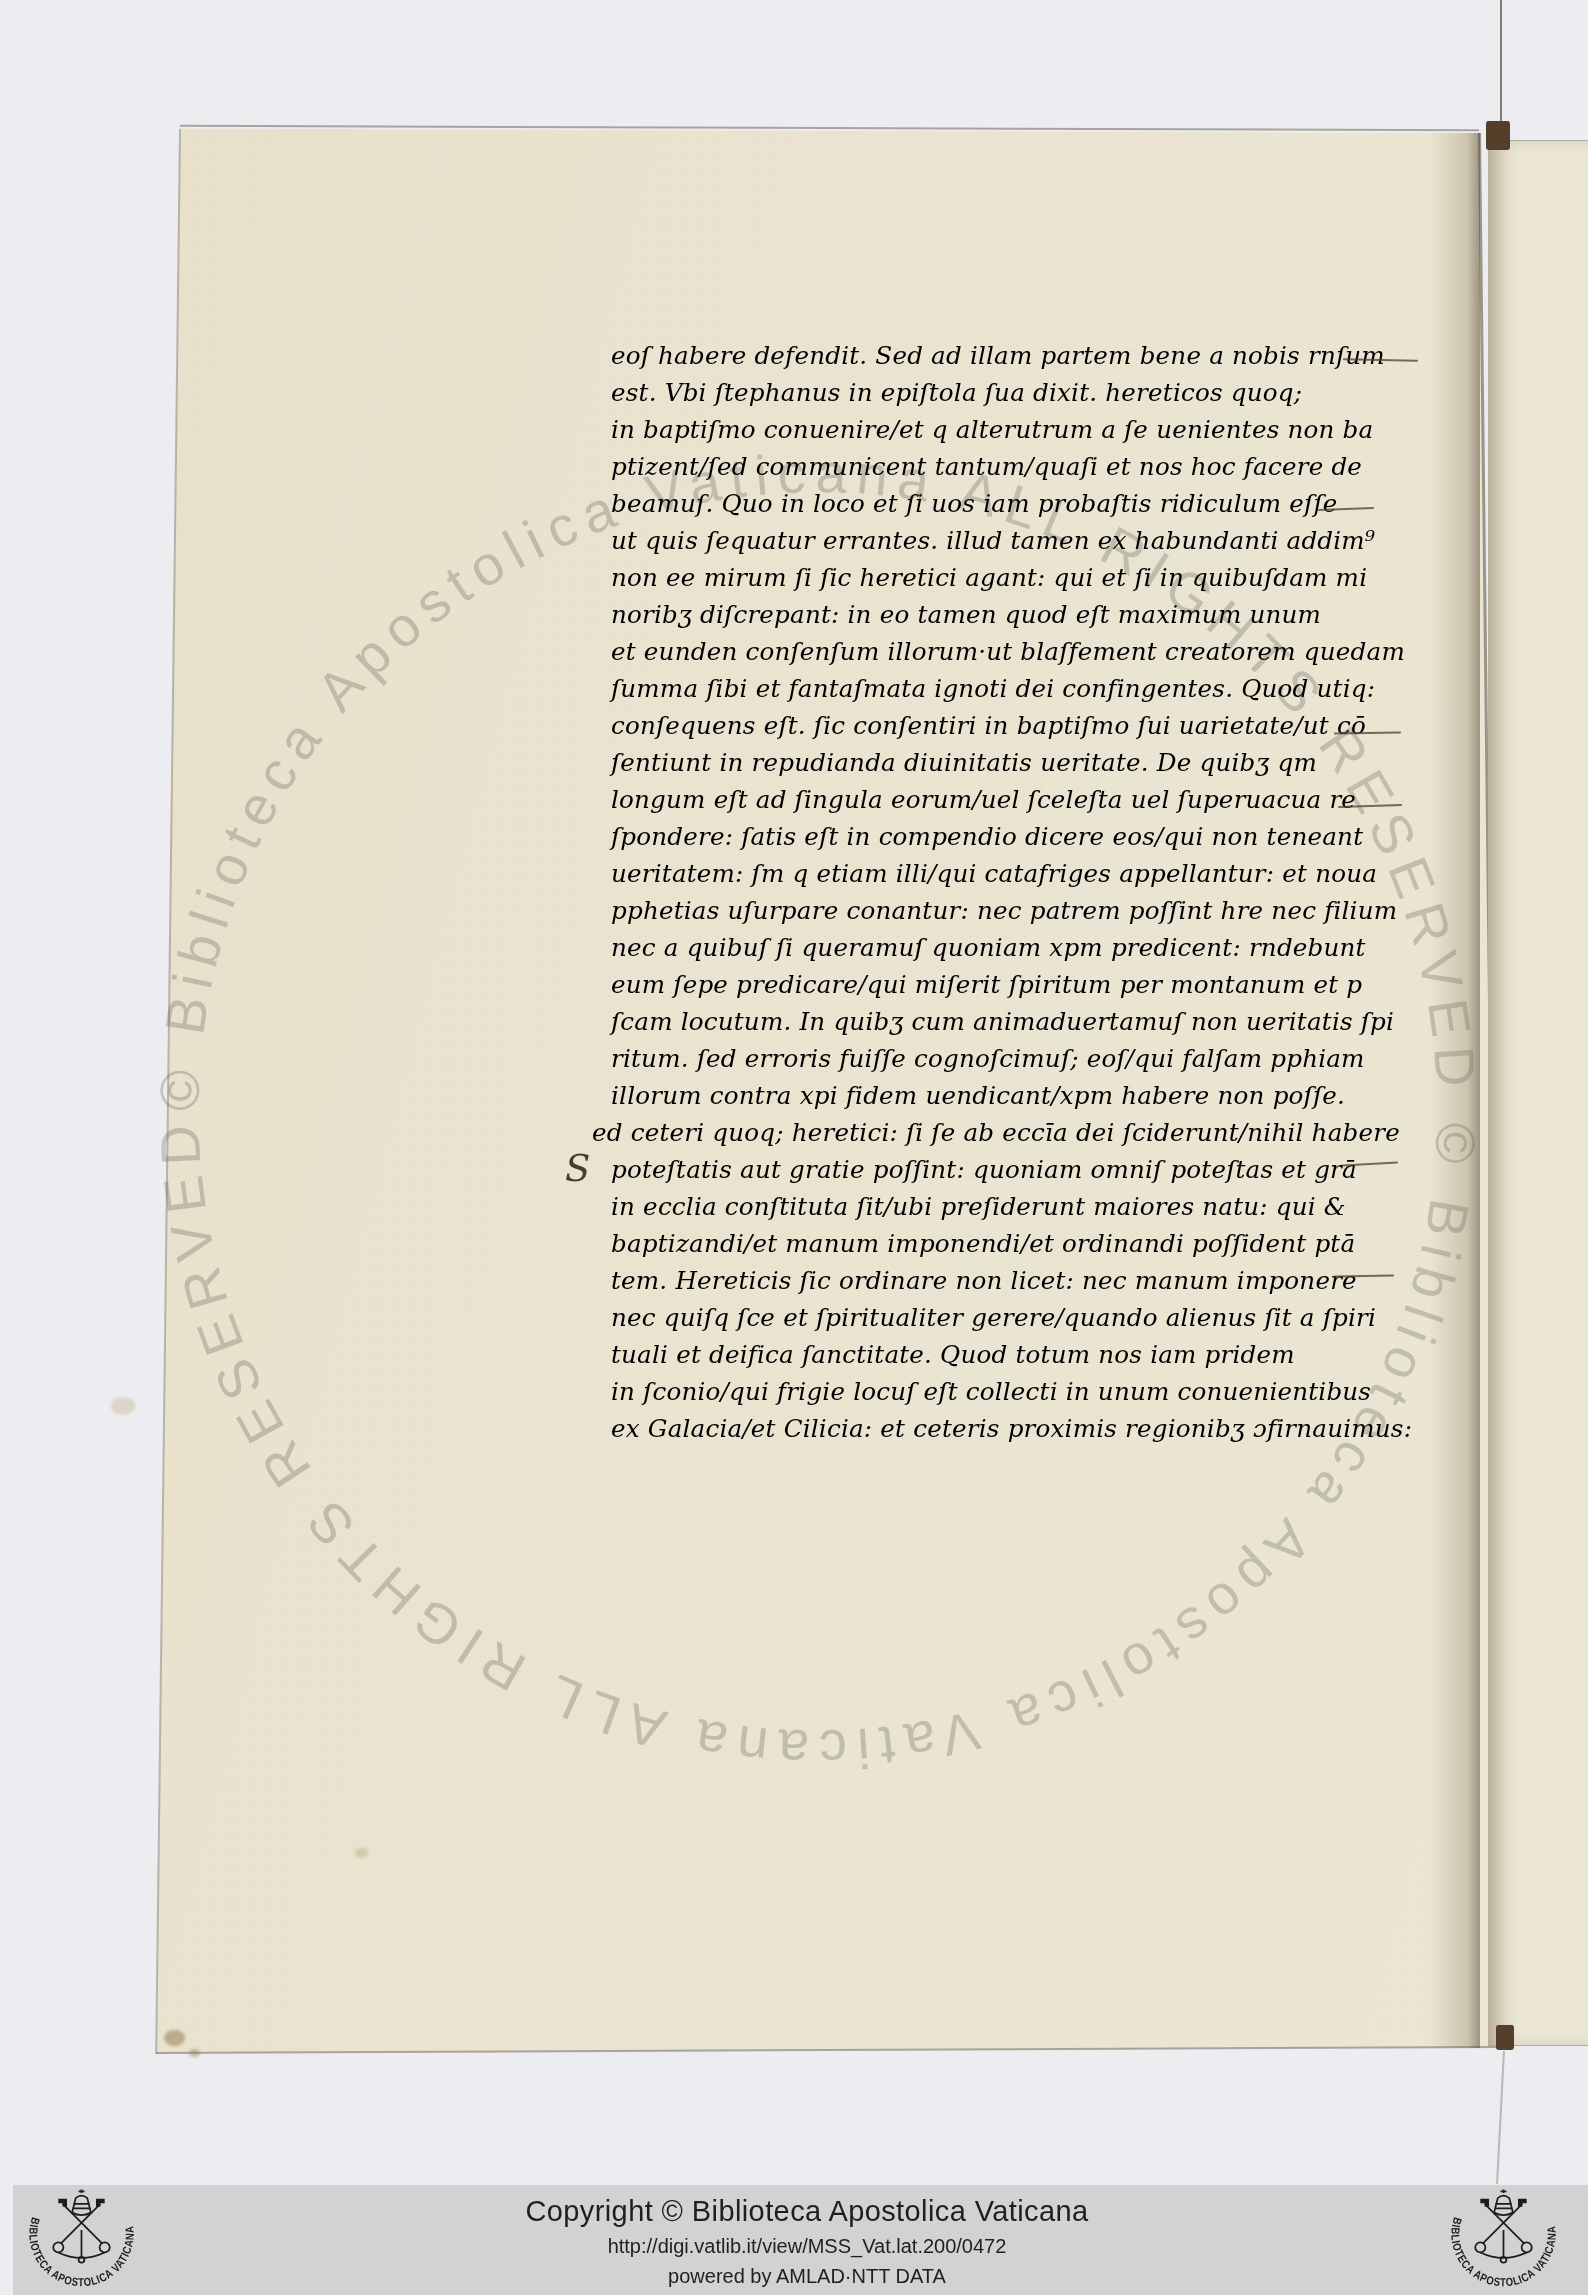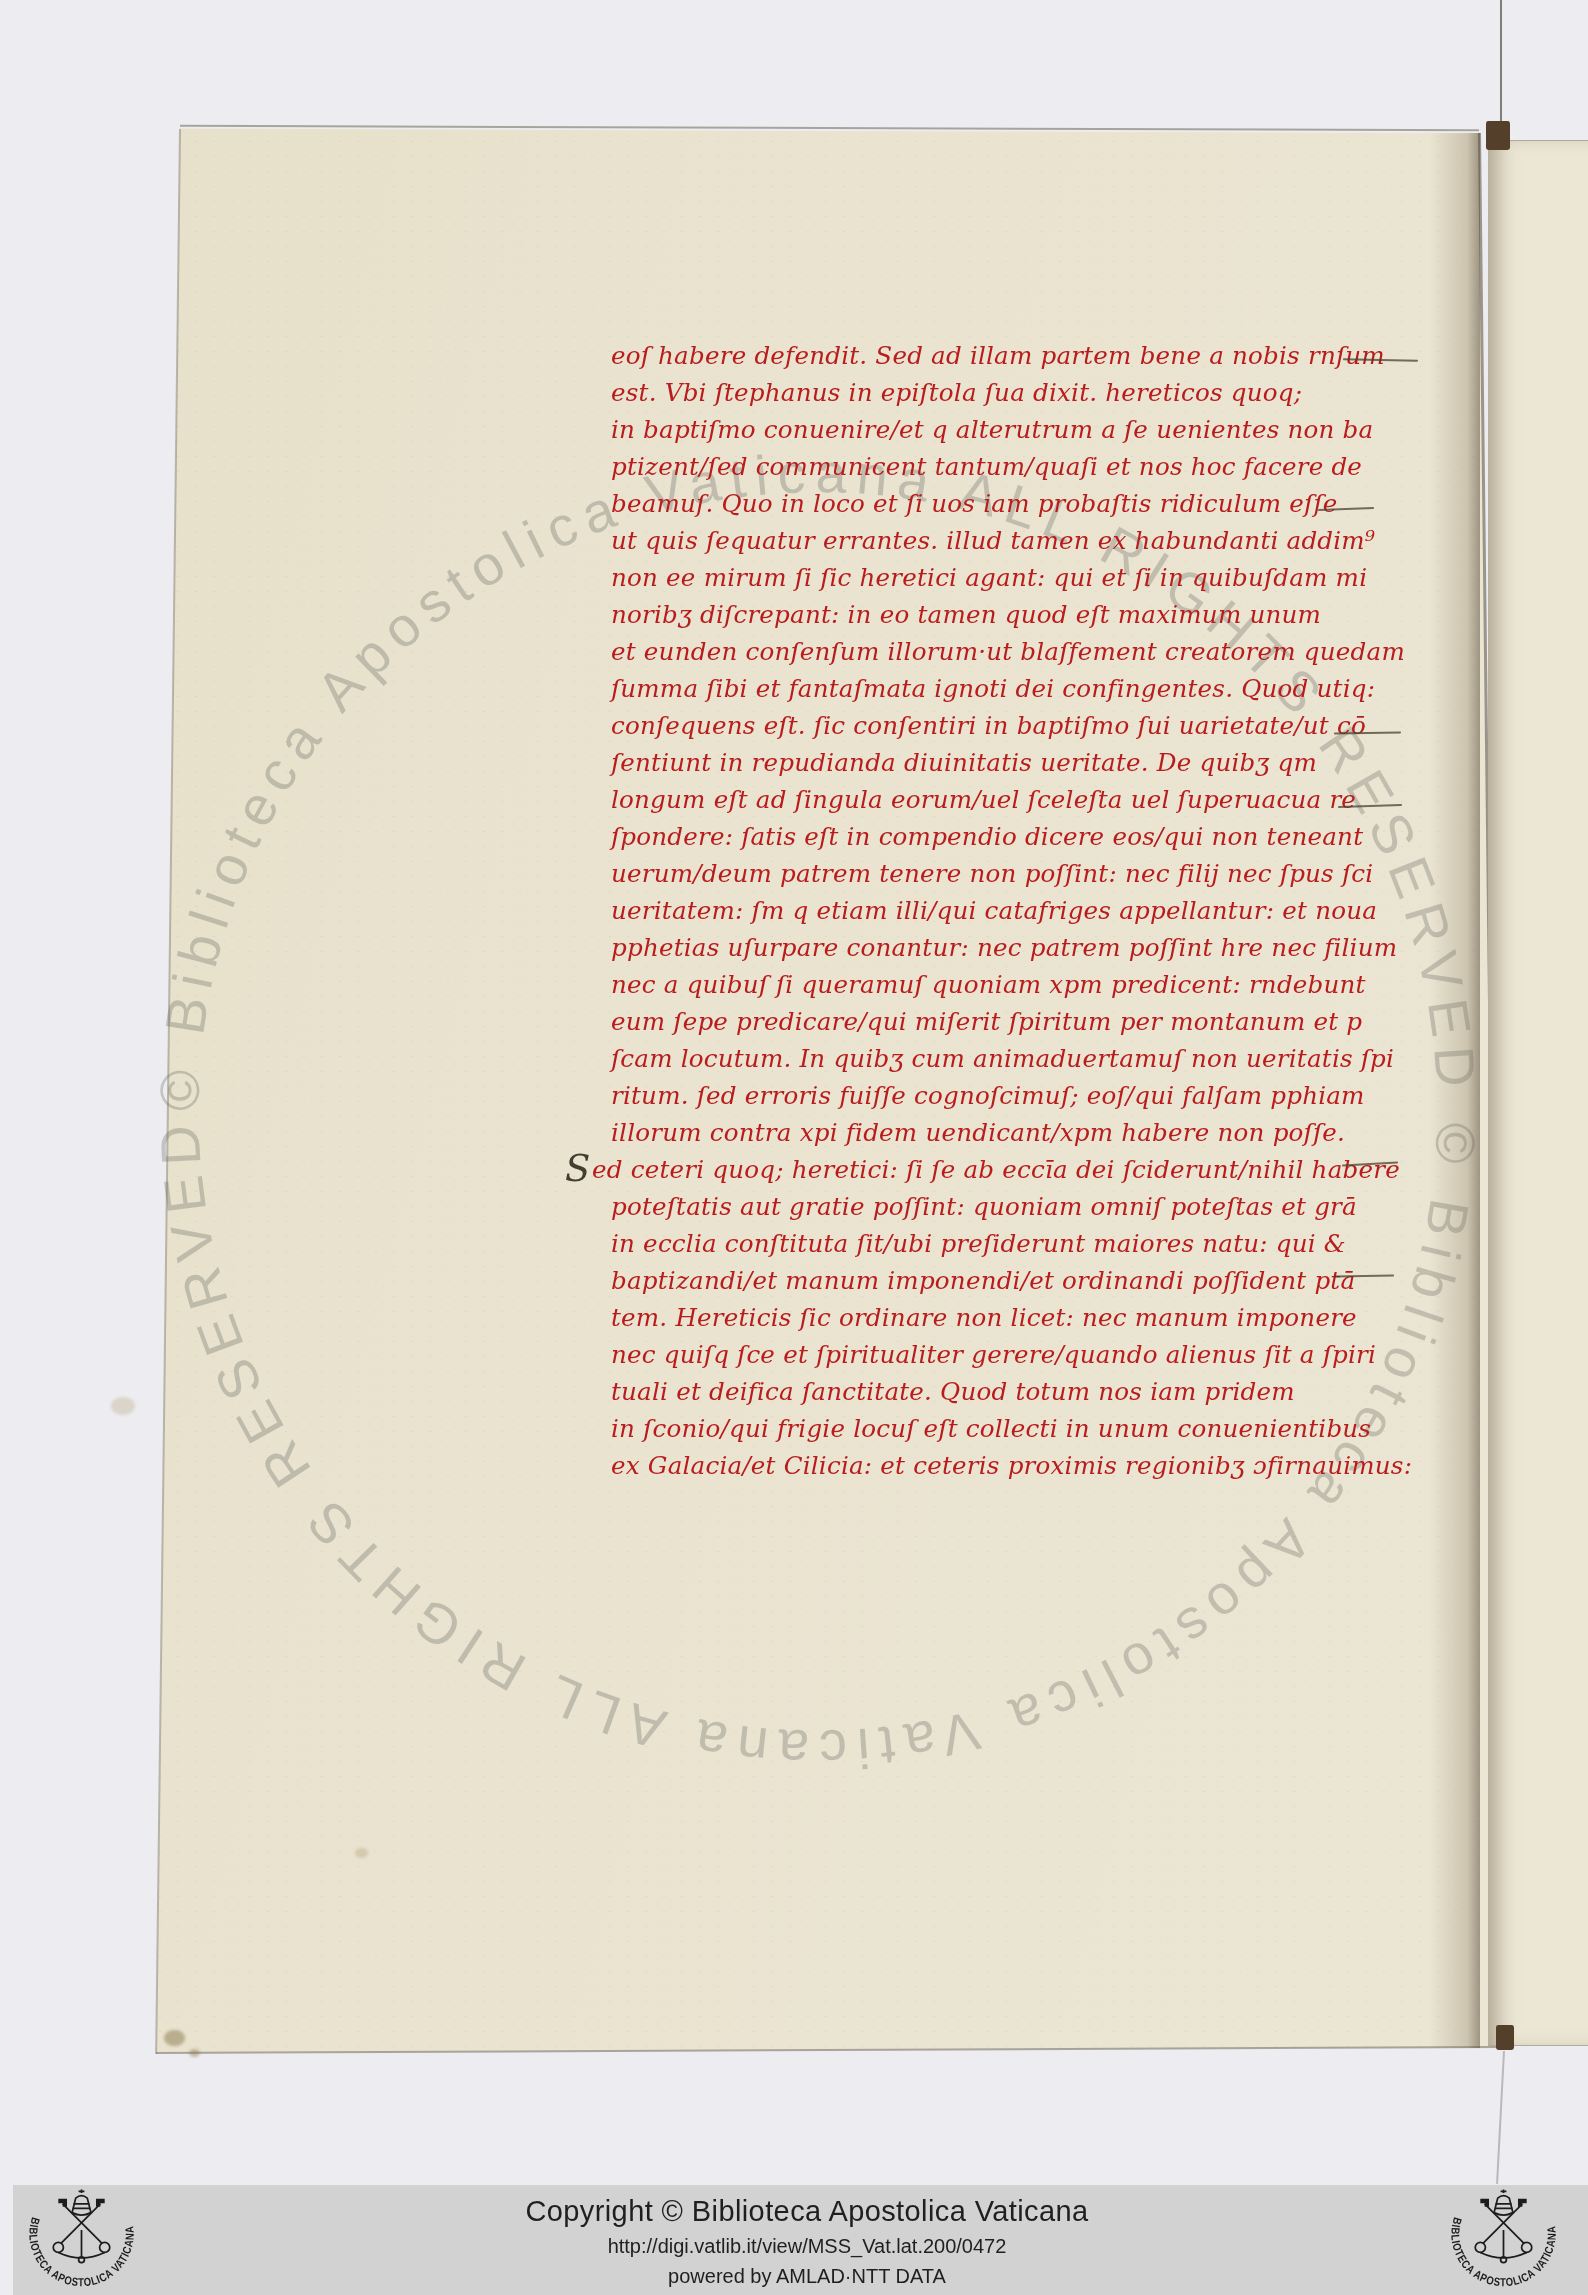--- a/index.html
+++ b/index.html
@@ -42,21 +42,21 @@
   #stain4{left:355px;top:1848px;width:12.7px;height:9.5px;background:rgba(176,155,108,.35);}
 
   
   #wm-svg{position:absolute;left:0;top:0;pointer-events:none;}
   #wm-svg text{font-family:"Liberation Sans",sans-serif;font-size:70px;
                fill:#6e6c66;fill-opacity:.33;letter-spacing:6px;}
 
   
   #textblock{position:absolute;left:611px;top:337px;width:762px;
      font-family:"DejaVu Serif",serif;font-style:italic;font-size:24.6px;
-     line-height:37px;color:#b91c1c;letter-spacing:0.2px;white-space:nowrap;}
+     line-height:37px;color:#000000;letter-spacing:0.2px;white-space:nowrap;}
   .ms-line{height:37px;}
   .outdent{margin-left:-19px;}
   #initial-s{position:absolute;left:565px;top:1147px;font-family:"DejaVu Serif",serif;
      font-style:italic;font-size:37px;color:#443e31;}
   .flourish{position:absolute;height:1.6px;background:rgba(74,64,46,.75);border-radius:0.8px;}
   #fl1{left:1343px;top:359px;width:75px;transform:rotate(1deg);}
   #fl2{left:1318px;top:508px;width:56px;transform:rotate(-2deg);}
   #fl3{left:1334px;top:732px;width:67px;transform:rotate(-1deg);}
   #fl4{left:1338px;top:805px;width:64px;transform:rotate(-2deg);}
   #fl5{left:1342px;top:1163px;width:56px;transform:rotate(-3deg);}
@@ -108,21 +108,20 @@
     <div class="ms-line">beamuſ. Quo in loco et ſi uos iam probaſtis ridiculum eſſe</div>
     <div class="ms-line">ut quis ſequatur errantes. illud tamen ex habundanti addim⁹</div>
     <div class="ms-line">non ee mirum ſi ſic heretici agant: qui et ſi in quibuſdam mi</div>
     <div class="ms-line">noribʒ diſcrepant: in eo tamen quod eſt maximum unum</div>
     <div class="ms-line">et eunden conſenſum illorum·ut blaſfement creatorem quedam</div>
     <div class="ms-line">ſumma ſibi et fantaſmata ignoti dei confingentes. Quod utiq:</div>
     <div class="ms-line">conſequens eſt. ſic conſentiri in baptiſmo ſui uarietate/ut cō</div>
     <div class="ms-line">ſentiunt in repudianda diuinitatis ueritate. De quibʒ qm</div>
     <div class="ms-line">longum eſt ad ſingula eorum/uel ſceleſta uel ſuperuacua re</div>
     <div class="ms-line">ſpondere: ſatis eſt in compendio dicere eos/qui non teneant</div>
-    <div class="ms-line">uerum/deum patrem tenere non poſſint: nec filij nec ſpus ſci</div>
     <div class="ms-line">ueritatem: ſm q etiam illi/qui catafriges appellantur: et noua</div>
     <div class="ms-line">pphetias uſurpare conantur: nec patrem poſſint hre nec filium</div>
     <div class="ms-line">nec a quibuſ ſi queramuſ quoniam xpm predicent: rndebunt</div>
     <div class="ms-line">eum ſepe predicare/qui miſerit ſpiritum per montanum et p</div>
     <div class="ms-line">ſcam locutum. In quibʒ cum animaduertamuſ non ueritatis ſpi</div>
     <div class="ms-line">ritum. ſed erroris fuiſſe cognoſcimuſ; eoſ/qui falſam pphiam</div>
     <div class="ms-line">illorum contra xpi fidem uendicant/xpm habere non poſſe.</div>
     <div class="ms-line outdent">ed ceteri quoq; heretici: ſi ſe ab eccīa dei ſciderunt/nihil habere</div>
     <div class="ms-line">poteſtatis aut gratie poſſint: quoniam omniſ poteſtas et grā</div>
     <div class="ms-line">in ecclia conſtituta ſit/ubi preſiderunt maiores natu: qui &amp;</div>

